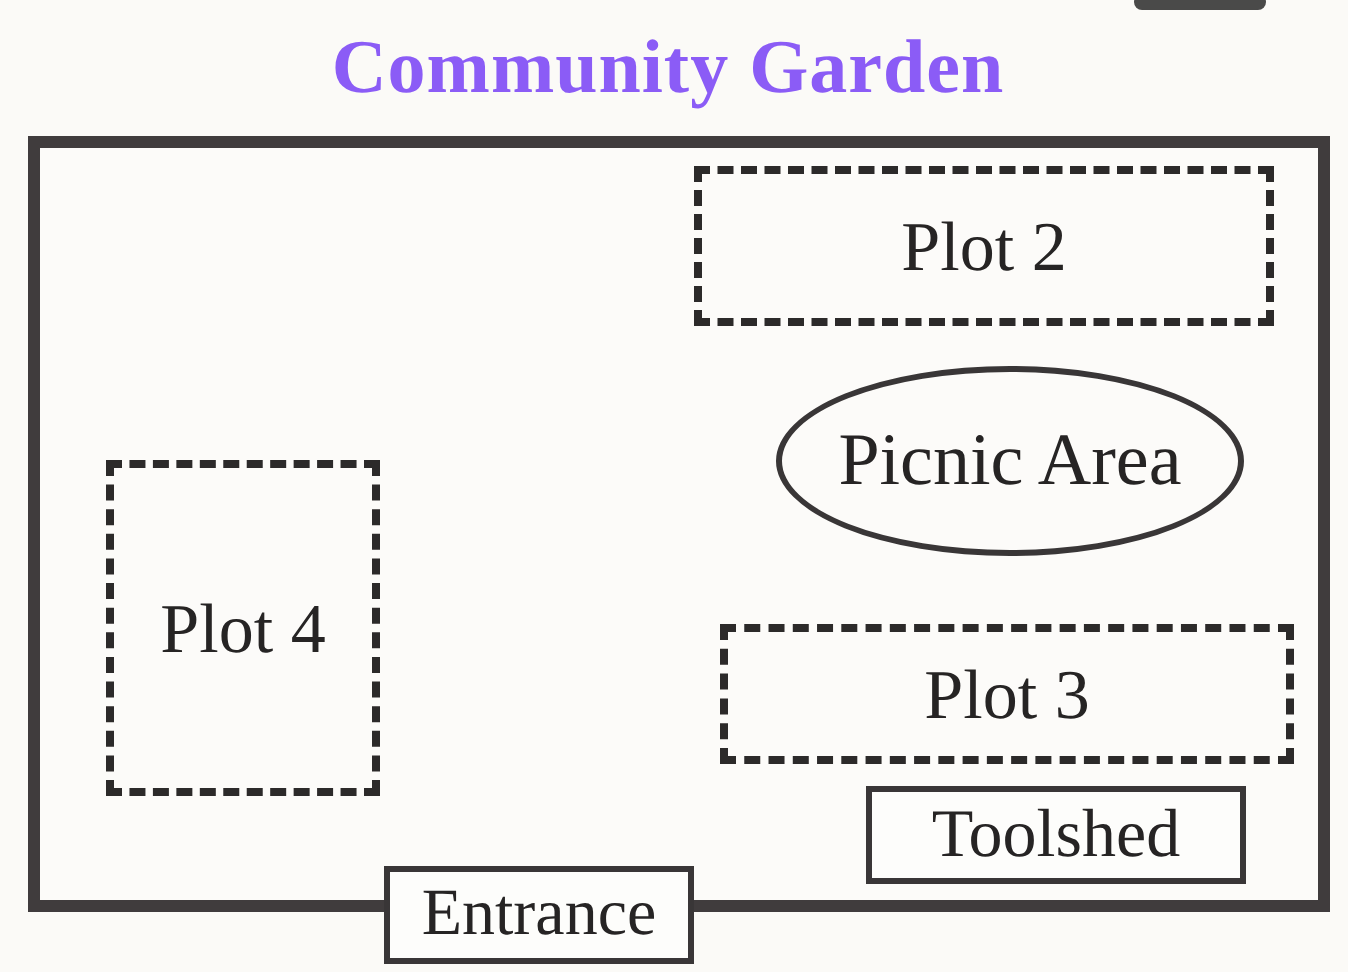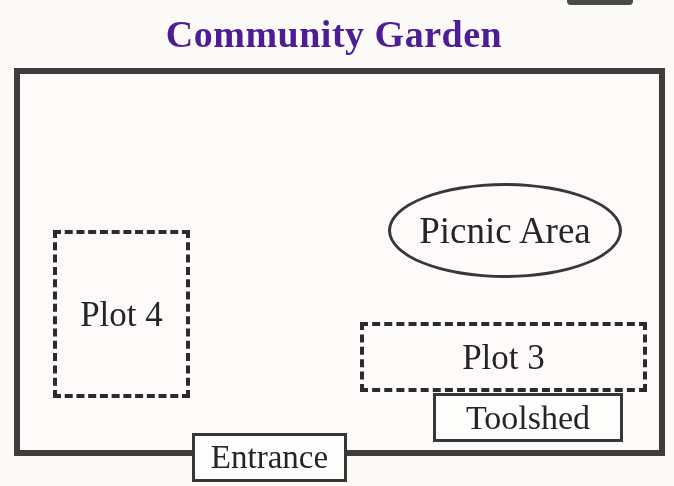--- a/index.html
+++ b/index.html
@@ -30,21 +30,21 @@
   .title {
     position: absolute;
     left: 0;
     top: 12px;
     width: 668px;
     margin: 0;
     text-align: center;
     font-size: 38px;
     font-weight: bold;
     letter-spacing: 0.5px;
-    color: #4c1d95;
+    color: #8b5cf6;
   }
   .garden {
     position: absolute;
     left: 14px;
     top: 68px;
     width: 651px;
     height: 388px;
     border: 6px solid #403c3d;
     box-sizing: border-box;
     background: #fcfbf9;
@@ -61,37 +61,40 @@
   }
   .dashed { border: 4px dashed #2c2a2a; }
   .solid  { border: 3px solid #393637; background: #fdfdfb; }
 
   .plot1    { left: 45px;  top: 95px;  width: 188px; height: 105px; }
   .plot2    { left: 347px; top: 83px;  width: 290px; height: 80px;  }
   .picnic   { left: 388px; top: 183px; width: 234px; height: 95px;
               border: 3px solid #393637; border-radius: 50%;
               font-size: 37px; background: #fcfbf9; }
   .plot4    { left: 53px;  top: 230px; width: 137px; height: 168px; }
-  .plot3    { left: 360px; top: 322px; width: 287px; height: 70px;  }
+  .plot3    { left: 360px; top: 312px; width: 287px; height: 70px;  }
   .toolshed { left: 433px; top: 393px; width: 190px; height: 49px; font-size: 34px; }
   .entrance { left: 192px; top: 433px; width: 155px; height: 49px;
               font-size: 33px; z-index: 5; }
 </style>
 </head>
 <body>
 
 <div class="page">
 
   <div class="scan-smudge"></div>
 
   <h1 class="title">Community Garden</h1>
 
   <div class="garden"></div>
 
 
+  <div class="area dashed plot2">
+    <span>Plot 2</span>
+  </div>
 
   <div class="area picnic">
     <span>Picnic Area</span>
   </div>
 
   <div class="area dashed plot4">
     <span>Plot 4</span>
   </div>
 
   <div class="area dashed plot3">

